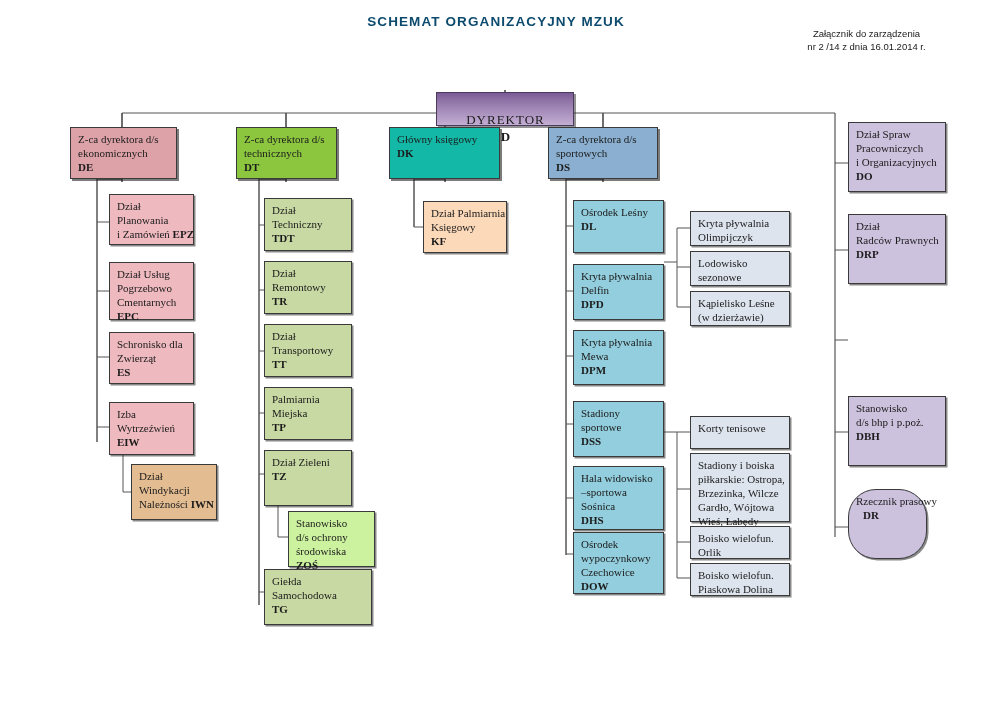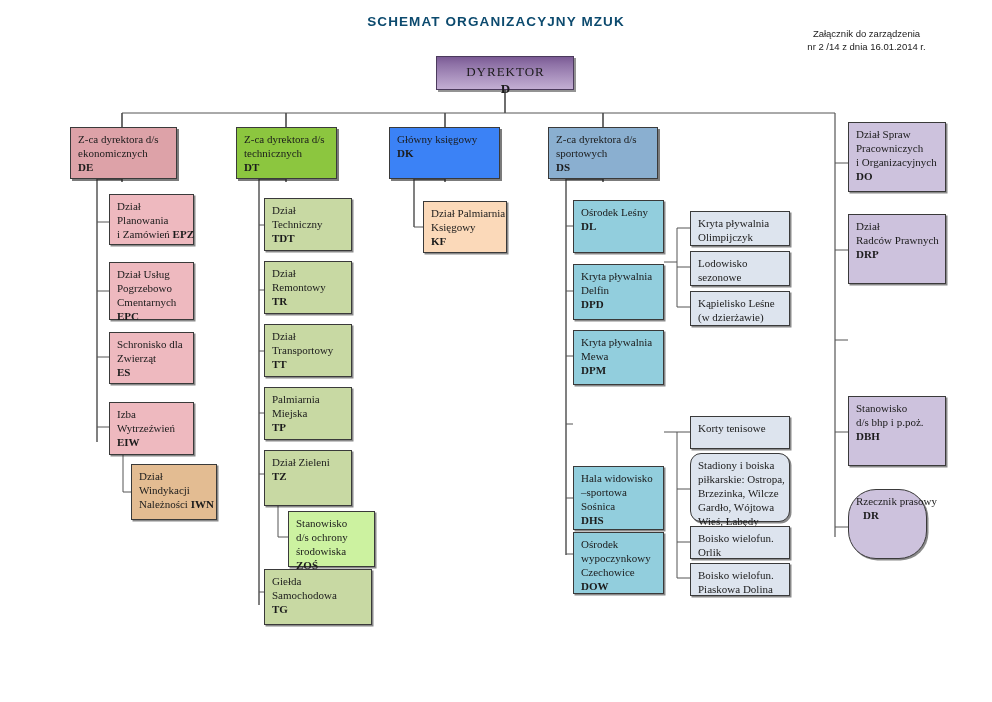--- a/index.html
+++ b/index.html
@@ -58,37 +58,38 @@
   }
   .node .ln { display: block; white-space: pre; }
   .node .code { font-weight: bold; }
   .node .inline-code { font-weight: bold; }
 
   
   .node.director {
     background: linear-gradient(180deg, #7a5a94 0%, #8e71a6 22%, #a58cba 55%, #c3aed3 100%);
     text-align: center;
     font-size: 13px;
-    padding-top: 7px;
+    padding-top: 19px;
     border: 1px solid #4b3a5c;
     box-shadow: 2px 2px 0 rgba(40,40,40,0.5);
+    margin-top: 36px;
   }
   .node.director .ln { text-align: center; }
   .node.director .t1 { letter-spacing: 1px; }
 
   .node.lvl1 { box-shadow: 2px 2px 0 rgba(35,35,35,0.6); }
 
   
   .c-pink   { background: #dda2a8; }
   .c-pink2  { background: #eeb9bf; }
   .c-tan    { background: #e3bc92; }
   .c-green  { background: #8cc63f; }
   .c-green2 { background: #c8d9a3; }
   .c-green3 { background: #ccf2a0; }
-  .c-orange { background: #3b82f6; }
+  .c-orange { background: #14b8a6; }
   .c-orange2{ background: #fbd9b9; }
   .c-blue   { background: #8aafd0; }
   .c-blue2  { background: #92cedd; }
   .c-blue3  { background: #dde4ee; }
   .c-purple { background: #cdc2dd; }
 </style>
 </head>
 <body>
 
 <div id="chart-root">
@@ -288,20 +289,25 @@
     <span class="ln">Delfin</span>
     <span class="ln code">DPD</span>
   </div>
 
   <div class="node c-blue2" style="left:573px; top:330px; width:91px; height:55px;">
     <span class="ln">Kryta pływalnia</span>
     <span class="ln">Mewa</span>
     <span class="ln code">DPM</span>
   </div>
 
+  <div class="node c-blue2" style="left:573px; top:401px; width:91px; height:56px;">
+    <span class="ln">Stadiony</span>
+    <span class="ln">sportowe</span>
+    <span class="ln code">DSS</span>
+  </div>
 
   <div class="node c-blue2" style="left:573px; top:466px; width:91px; height:64px;">
     <span class="ln">Hala widowisko</span>
     <span class="ln">–sportowa</span>
     <span class="ln">Sośnica</span>
     <span class="ln code">DHS</span>
   </div>
 
   <div class="node c-blue2" style="left:573px; top:532px; width:91px; height:62px;">
     <span class="ln">Ośrodek</span>
@@ -322,21 +328,21 @@
 
   <div class="node c-blue3" style="left:690px; top:291px; width:100px; height:35px;">
     <span class="ln">Kąpielisko Leśne</span>
     <span class="ln">(w dzierżawie)</span>
   </div>
 
   <div class="node c-blue3" style="left:690px; top:416px; width:100px; height:33px;">
     <span class="ln">Korty tenisowe</span>
   </div>
 
-  <div class="node c-blue3" style="left:690px; top:453px; width:100px; height:69px;border-radius:11px;">
+  <div class="node c-blue3" style="left:690px; top:453px; width:100px; height:69px;">
     <span class="ln">Stadiony i boiska</span>
     <span class="ln">piłkarskie: Ostropa,</span>
     <span class="ln">Brzezinka, Wilcze</span>
     <span class="ln">Gardło, Wójtowa</span>
     <span class="ln">Wieś, Łabędy</span>
   </div>
 
   <div class="node c-blue3" style="left:690px; top:526px; width:100px; height:33px;">
     <span class="ln">Boisko wielofun.</span>
     <span class="ln">Orlik</span>

